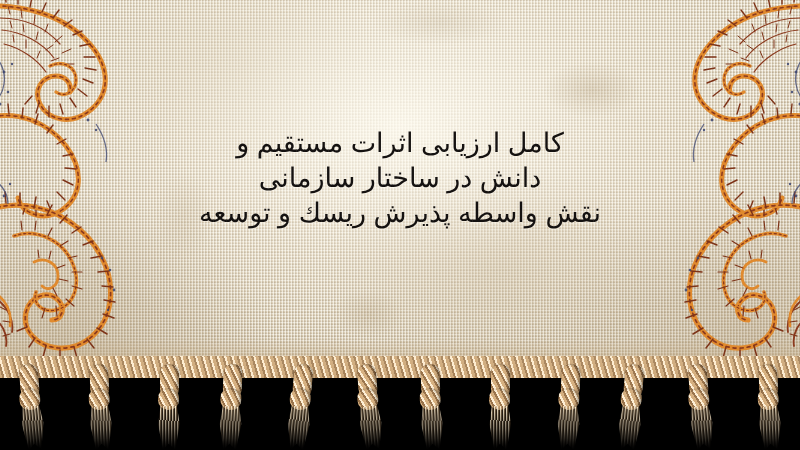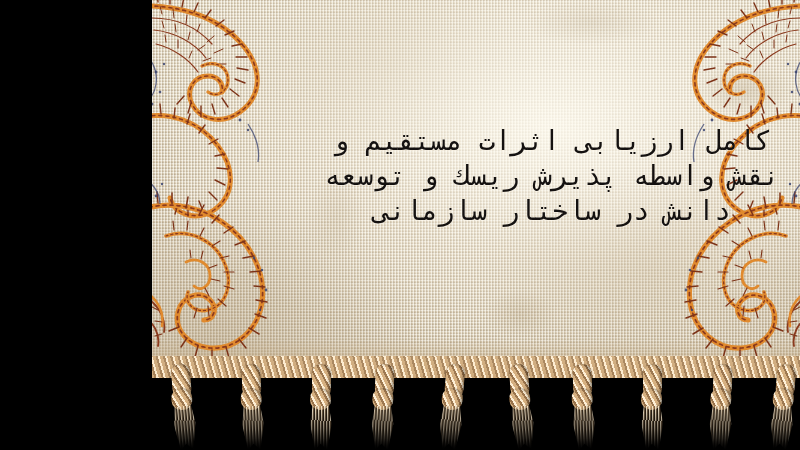--- a/index.html
+++ b/index.html
@@ -1,24 +1,24 @@
 <!DOCTYPE html>
 <html lang="fa" dir="rtl"><head>
 <meta charset="utf-8">
 <title>Persian Embroidered Textile Title Slide</title>
 <style>
   html,body{margin:0;padding:0;background:#000;}
   *{box-sizing:border-box;}
 
   #stage{
     position:relative;
-    width:648px;height:450px;
+    width:800px;height:450px;
     overflow:hidden;
     background:#84cc16;
-    font-family:Liberation Mono, monospace;
+    font-family:Liberation Sans, sans-serif;
   }
 
   
   .fabric{
     position:absolute;left:0;top:0;width:800px;height:374px;
     background-color:#ded2bb;
     background-image:
       
       radial-gradient(ellipse 520px 300px at 50% 34%, rgba(255,252,242,.85) 0%, rgba(255,250,238,.28) 45%, rgba(205,188,160,0) 78%),
       radial-gradient(ellipse 300px 220px at 8% 92%, rgba(176,156,124,.40) 0%, rgba(176,156,124,0) 70%),
@@ -436,22 +436,22 @@
         <path d="M-4,52 C8,58 14,70 12,84 C10,98 0,106 -8,104"></path>
         <path d="M-4,176 C8,182 16,192 16,204"></path>
         <path d="M104,124 C112,136 116,150 114,162"></path>
       </g>
     </svg>
   </div>
 
   <div class="title-block">
     <div class="title-lines">
       <span class="ln">کامل ارزیابی اثرات مستقیم و</span>
+      <span class="ln">دانش در ساختار سازمانی</span>
       <span class="ln">نقش واسطه پذیرش ریسك و توسعه</span>
-      <span class="ln">دانش در ساختار سازمانی</span>
     </div>
   </div>
 
   <div class="fringe-zone">
     <div class="cord"></div>
     <div id="tassels">
         <div class="tassel" style="left: 18.3333px; transform: rotate(-5deg);">
           <div class="knot"></div>
           <div class="knot k2"></div>
           <div class="skirt"></div>

